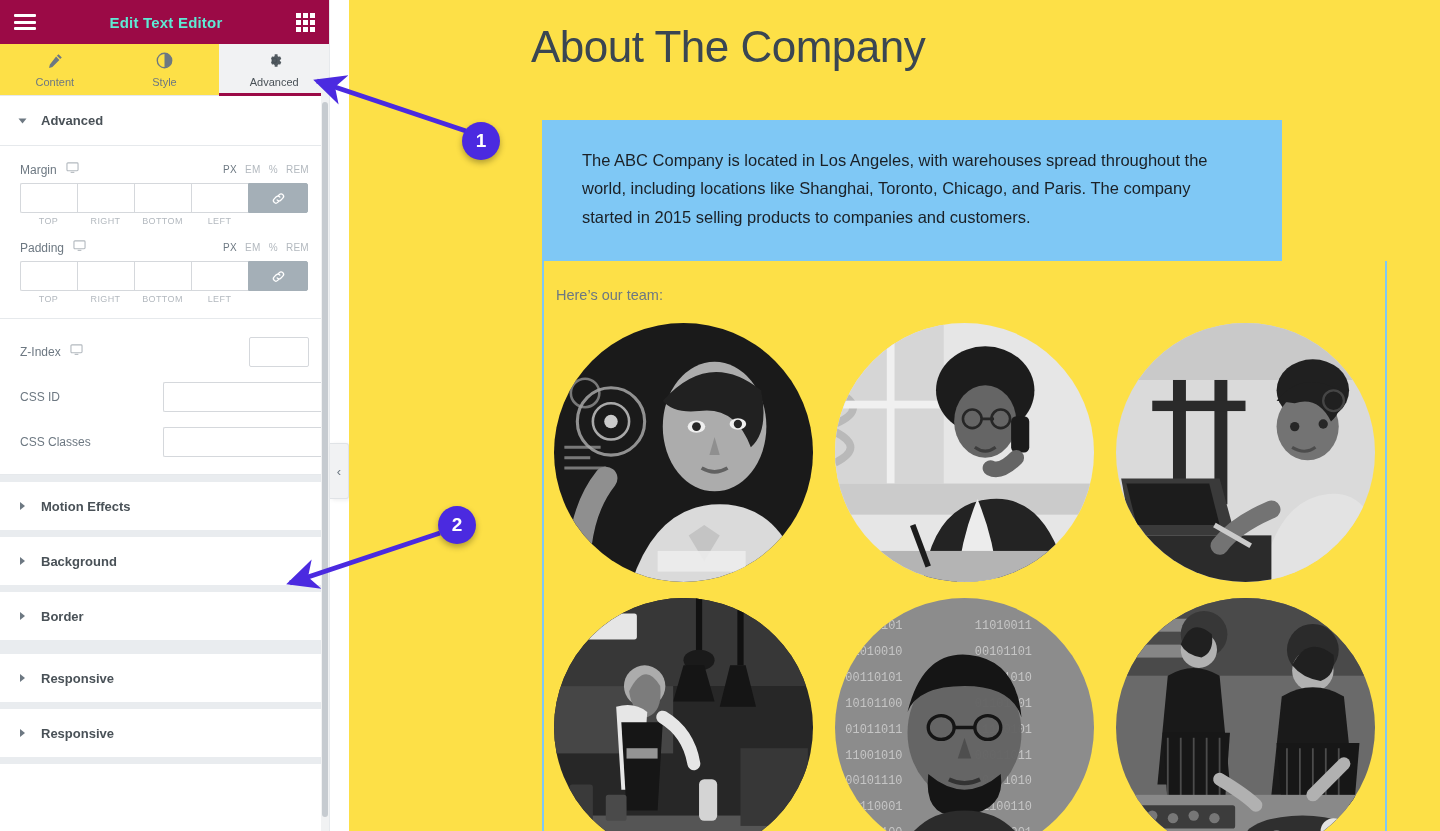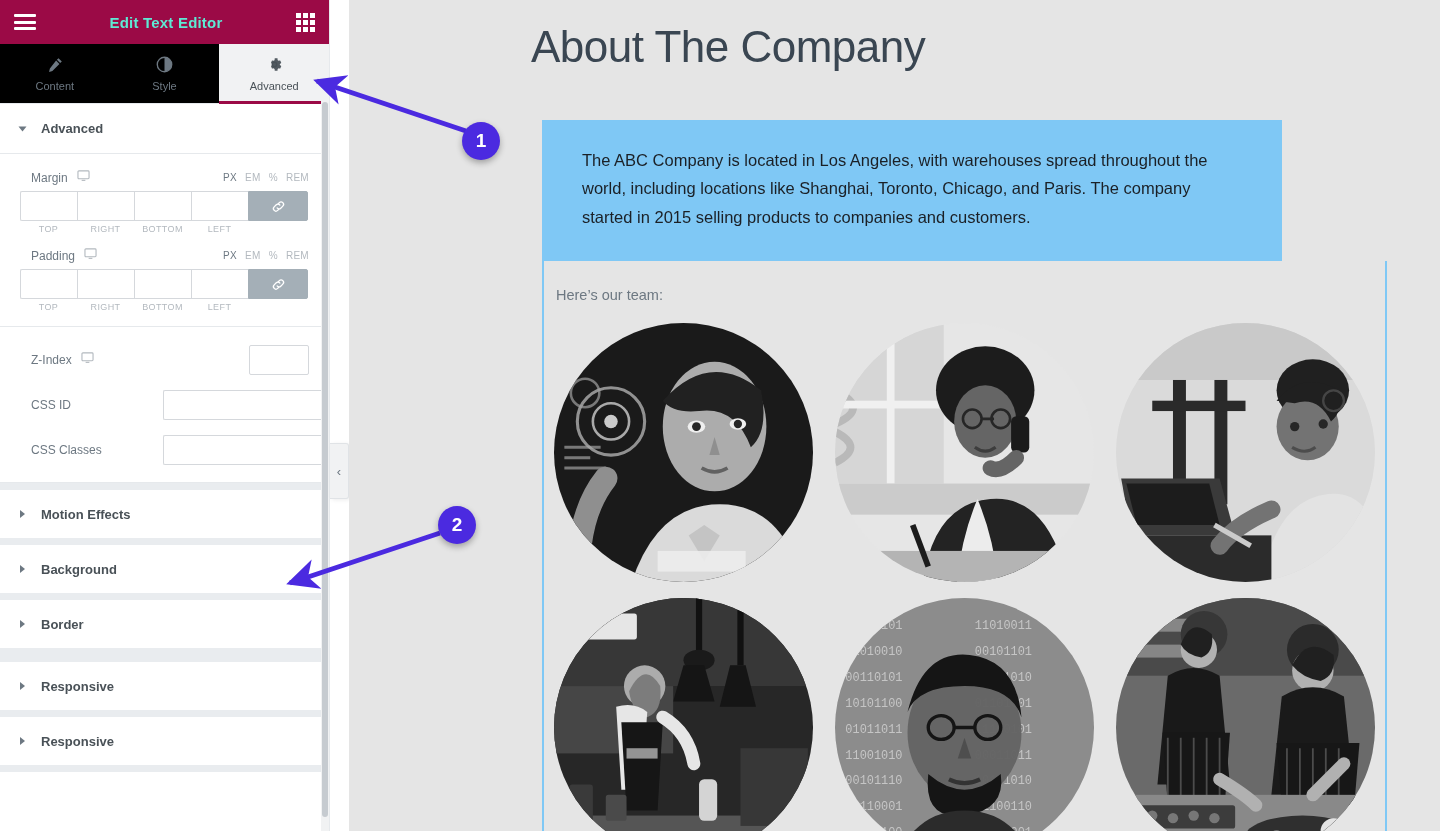--- a/index.html
+++ b/index.html
@@ -30,21 +30,21 @@
   .hamburger i { display: block; height: 3px; background: #fff; border-radius: 1px; }
   .panel-title {
     color: #5eead4; font-size: 15px; font-weight: bold;
     letter-spacing: .2px; flex: 1; text-align: center;
   }
   .grid-icon { display: grid; grid-template-columns: repeat(3, 5px);
     grid-template-rows: repeat(3, 5px); gap: 2px; cursor: pointer; }
   .grid-icon span { background: #fff; display: block; }
 
   
-  .tabs { display: flex; height: 60px; background: #000000;
+  .tabs { display: flex; height: 52px; background: #fde047;
     border-bottom: 1px solid #e6e9ec; }
   .tab { flex: 1; display: flex; flex-direction: column; align-items: center;
     justify-content: center; gap: 6px; cursor: pointer;
     font-size: 11px; color: #6d7882; position: relative; }
   .tab.active { background: #f1f2f3; color: #495157; }
   .tab.active::after { content: ""; position: absolute; left: 0; right: 0;
     bottom: -1px; height: 3px; background: #9b0a46; }
   .tab .ticon { height: 18px; display: flex; align-items: center; }
   .tab svg { display: block; }
 
@@ -55,21 +55,21 @@
   .sec-open .caret { width: 0; height: 0; border-left: 5px solid #6d7882;
     border-top: 4px solid transparent; border-bottom: 4px solid transparent;
     transform: rotate(90deg); }
   .sec-open .lbl { font-size: 13px; font-weight: bold; color: #495157; }
 
   .sec-body { padding: 16px 20px 14px; border-bottom: 1px solid #e6e9ec; }
 
   .ctrl-row { display: flex; align-items: center; justify-content: space-between;
     margin-bottom: 6px; }
   .ctrl-label { font-size: 12px; color: #6d7882; display: flex;
-    align-items: center; gap: 9px; margin-left: 11px; }
+    align-items: center; gap: 9px; }
   .units { display: flex; gap: 8px; font-size: 10px; color: #b3b9bf;
     letter-spacing: .3px; }
   .units span { cursor: pointer; }
   .units span.on { color: #6d7882; }
 
   .dim-row { display: flex; height: 30px; margin-bottom: 3px; }
   .dim-row input { width: 57px; height: 30px; border: 1px solid #d5d8dc;
     border-right: none; background: #fff; outline: none;
     font-family: inherit; font-size: 12px; text-align: center; color: #495157; }
   .dim-row input:first-child { border-radius: 2px 0 0 2px; }
@@ -111,21 +111,21 @@
   
   .collapse-handle { position: absolute; left: 330px; top: 443px;
     width: 19px; height: 56px; background: #f1f2f3;
     border: 1px solid #e0e3e6; border-left: none; border-radius: 0 3px 3px 0;
     display: flex; align-items: center; justify-content: center;
     color: #6d7882; font-size: 13px; cursor: pointer;
     box-shadow: 2px 1px 4px rgba(0,0,0,.08); }
 
   
   .canvas { position: absolute; left: 349px; top: 0; right: 0; bottom: 0;
-    background: #e5e5e5; overflow: hidden; }
+    background: #fde047; overflow: hidden; }
   .page-title { font-size: 44px; font-weight: 300; color: #3a4652;
     letter-spacing: -.5px; margin: 22px 0 0 182px; }
 
   .callout { margin: 48px 0 0 193px; width: 740px; background: #7fc8f5;
     padding: 26px 40px 30px; }
   .callout p { font-size: 16.5px; line-height: 1.72; color: #1b2026; }
 
   .team-box { margin: 0 0 0 193px; width: 845px;
     border-left: 2px solid #7fc8f5; border-right: 2px solid #7fc8f5;
     padding: 26px 0 0 0; }

